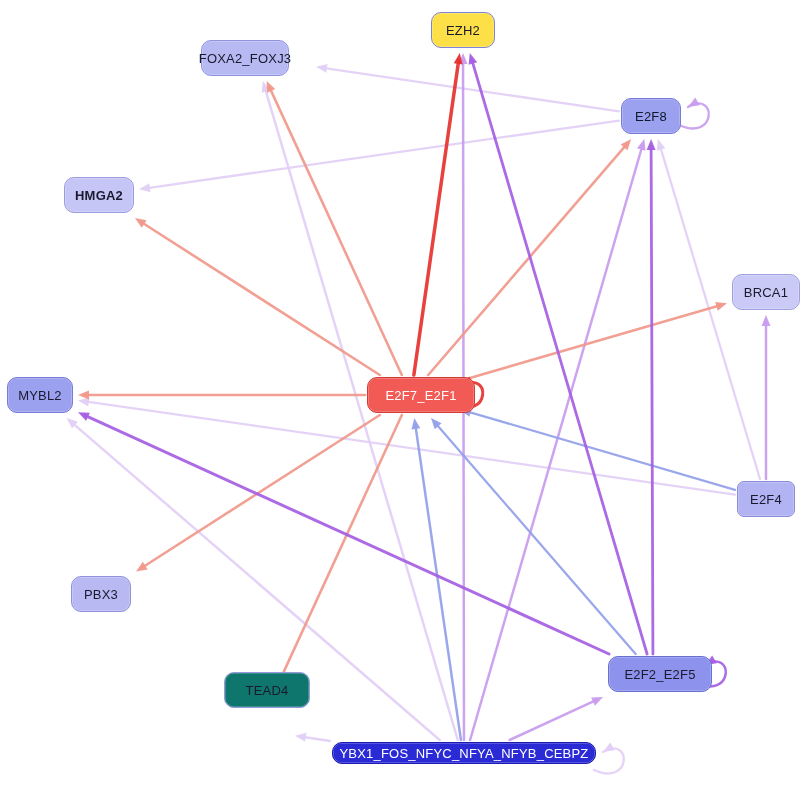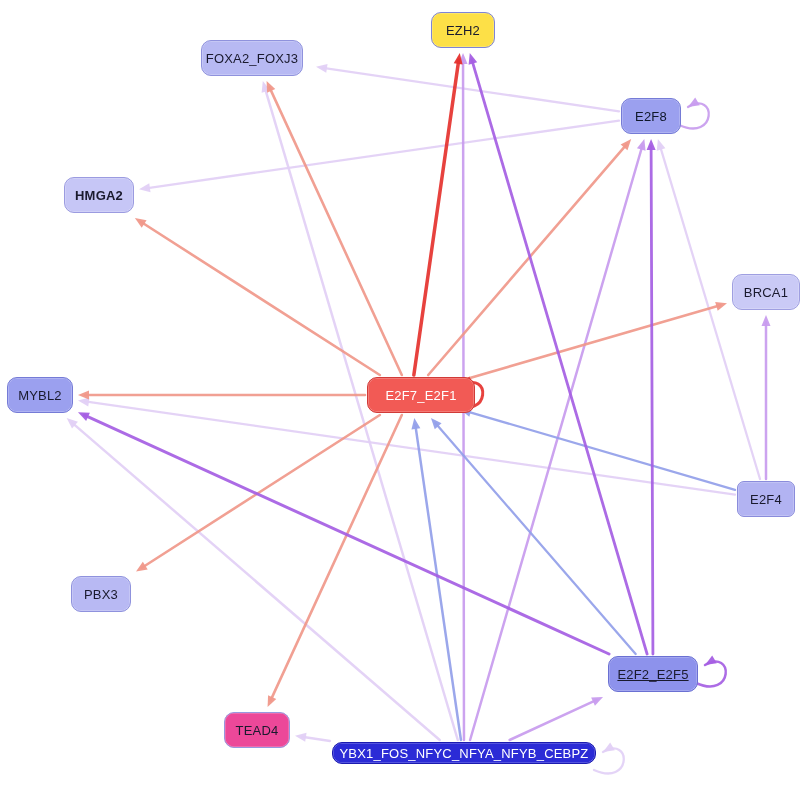--- a/index.html
+++ b/index.html
@@ -94,39 +94,39 @@
       <polygon points="705,665 712.2139399223684,655.5549446377239 716.7654154197801,663.3192263686029" fill="#a55fe3" opacity="0.95"></polygon>
       <line x1="413.8493150684931" y1="375" x2="458.7359963424392" y2="59.93002567326332" stroke="#e5322e" stroke-width="3.5" opacity="0.92" stroke-linecap="round"></line>
       <polygon points="459.72328767123287,53 462.6268463730835,64.52472762649545 453.7168133646021,63.25535306090357" fill="#e5322e" opacity="0.95"></polygon>
       <path d="M 453 404 C 491 421 491 369 462 386" fill="none" stroke="#e5322e" stroke-width="3" opacity="0.92" stroke-linecap="round"></path>
       <polygon points="462,386 469.21393992236835,376.5549446377239 473.7654154197801,384.3192263686028" fill="#e5322e" opacity="0.95"></polygon>
     </svg>
   <div id="node-layer">
       <div class="node" style="left: 431px; top: 12px; width: 64px; height: 36px; background: #fde047; border-color: rgb(125, 132, 216); color: rgb(26, 26, 46);">
         <span>EZH2</span>
       </div>
-      <div class="node" style="left: 201px; top: 40px; width: 102px; height: 36px; background: rgb(183, 185, 243); border-color: rgb(143, 146, 221); color: rgb(26, 26, 46); justify-content: center;">
+      <div class="node" style="left: 201px; top: 40px; width: 88px; height: 36px; background: rgb(183, 185, 243); border-color: rgb(143, 146, 221); color: rgb(26, 26, 46); justify-content: center;">
         <span>FOXA2_FOXJ3</span>
       </div>
       <div class="node" style="left: 64px; top: 177px; width: 70px; height: 36px; background: rgb(198, 198, 246); border-color: rgb(155, 155, 224); color: rgb(26, 26, 46); font-weight: bold;">
         <span>HMGA2</span>
       </div>
       <div class="node" style="left: 7px; top: 377px; width: 66px; height: 36px; background: rgb(155, 160, 239); border-color: rgb(117, 123, 214); color: rgb(26, 26, 46);">
         <span>MYBL2</span>
       </div>
       <div class="node" style="left: 71px; top: 576px; width: 60px; height: 36px; background: rgb(184, 185, 243); border-color: rgb(143, 146, 221); color: rgb(26, 26, 46);">
         <span>PBX3</span>
       </div>
-      <div class="node" style="left: 224px; top: 712px; width: 66px; height: 36px; background: #ec4899; border-color: rgb(151, 151, 223); color: rgb(26, 26, 46);">
+      <div class="node" style="left: 224px; top: 672px; width: 86px; height: 36px; background: #0f766e; border-color: rgb(151, 151, 223); color: rgb(26, 26, 46);">
         <span>TEAD4</span>
       </div>
       <div class="node" style="left: 332px; top: 742px; width: 264px; height: 22px; background: rgb(43, 43, 214); border-color: rgb(27, 27, 176); color: rgb(255, 255, 255);">
         <span>YBX1_FOS_NFYC_NFYA_NFYB_CEBPZ</span>
       </div>
-      <div class="node" style="left: 608px; top: 656px; width: 90px; height: 36px; background: rgb(141, 146, 236); border-color: rgb(106, 112, 210); color: rgb(26, 26, 46); text-decoration: underline;">
+      <div class="node" style="left: 608px; top: 656px; width: 104px; height: 36px; background: rgb(141, 146, 236); border-color: rgb(106, 112, 210); color: rgb(26, 26, 46);">
         <span>E2F2_E2F5</span>
       </div>
       <div class="node" style="left: 737px; top: 481px; width: 58px; height: 36px; background: rgb(178, 179, 242); border-color: rgb(138, 140, 219); color: rgb(26, 26, 46); border-radius: 7px;">
         <span>E2F4</span>
       </div>
       <div class="node" style="left: 732px; top: 274px; width: 68px; height: 36px; background: rgb(202, 202, 246); border-color: rgb(159, 159, 225); color: rgb(26, 26, 46);">
         <span>BRCA1</span>
       </div>
       <div class="node" style="left: 621px; top: 98px; width: 60px; height: 36px; background: rgb(155, 160, 239); border-color: rgb(117, 123, 214); color: #0f172a;">
         <span>E2F8</span>

